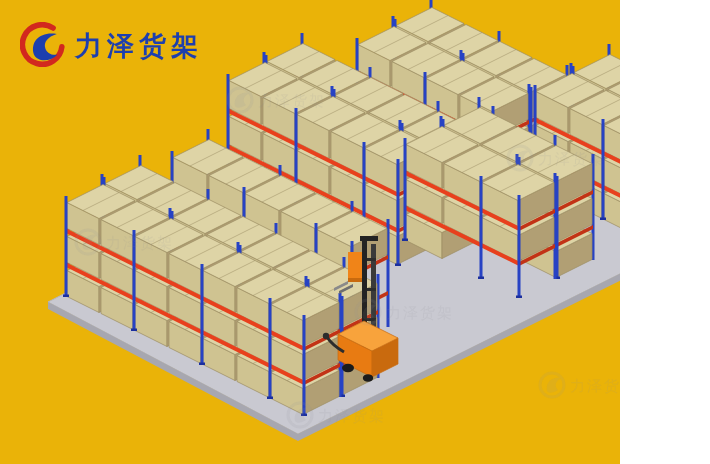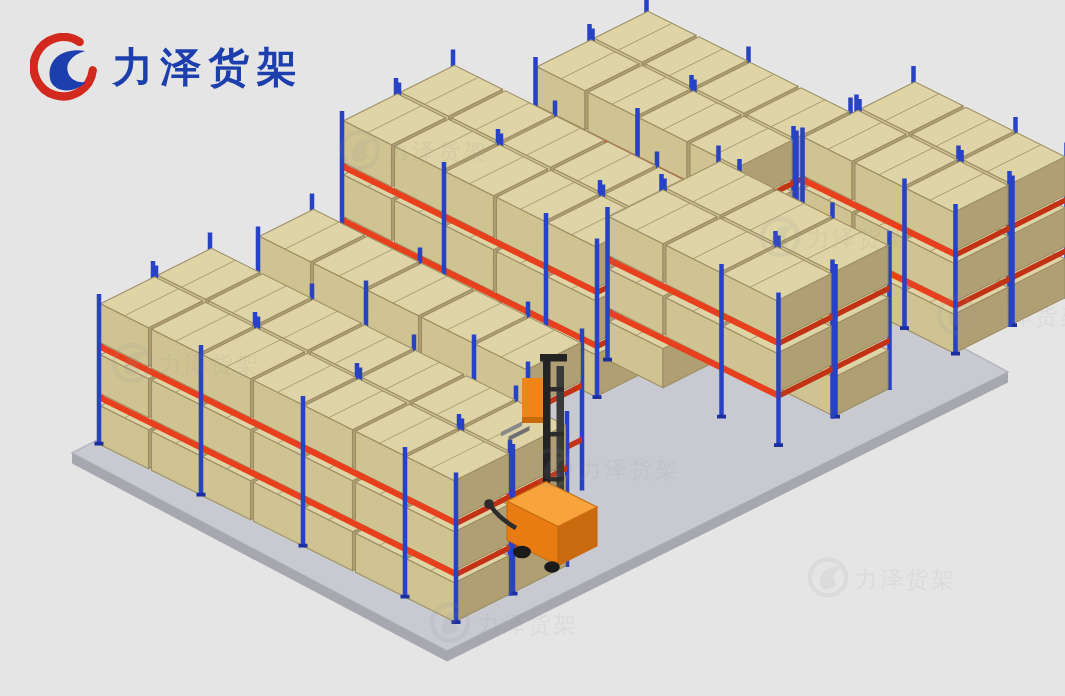--- a/index.html
+++ b/index.html
@@ -1,16 +1,16 @@
 <!DOCTYPE html>
 <html><head>
 <meta charset="utf-8">
 <style>
   html,body{margin:0;padding:0;background:#ffffff}
-  .stage{position:relative;width:710px;height:464px;overflow:hidden;background:#e5e5e5;
+  .stage{position:relative;width:620px;height:464px;overflow:hidden;background:#eab308;
          font-family:"DejaVu Sans","Liberation Sans",sans-serif}
   .brand{position:absolute;top:22px;left:20px;display:flex;align-items:center;gap:9px;z-index:10}
   .logo-text{font-size:27px;font-weight:700;letter-spacing:5px;line-height:1}
   .scene{position:absolute;left:0;top:0}
 </style>
 </head>
 <body>
 
 <div class="stage">
   <div class="brand">

